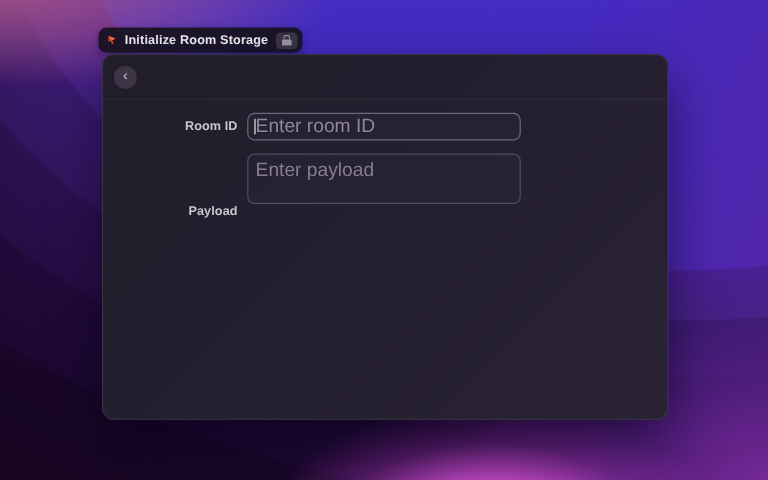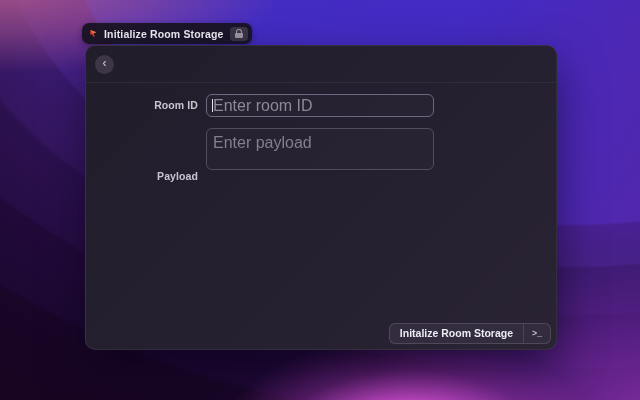--- a/index.html
+++ b/index.html
@@ -154,19 +154,14 @@
 
   <div>
     <div class="field-label label-roomid">Room ID</div>
     <input class="text-input" type="text" placeholder="Enter room ID" style="">
     <div class="caret"></div>
 
     <div class="field-label label-payload">Payload</div>
     <textarea class="text-area" placeholder="Enter payload" style=""></textarea>
   </div>
 
-  <div class="submit-group">
-    <span class="submit-text">Initalize Room Storage</span>
-    <span class="submit-divider"></span>
-    <span class="submit-terminal">&gt;_</span>
-  </div>
 
 </div>
 
 </body></html>

